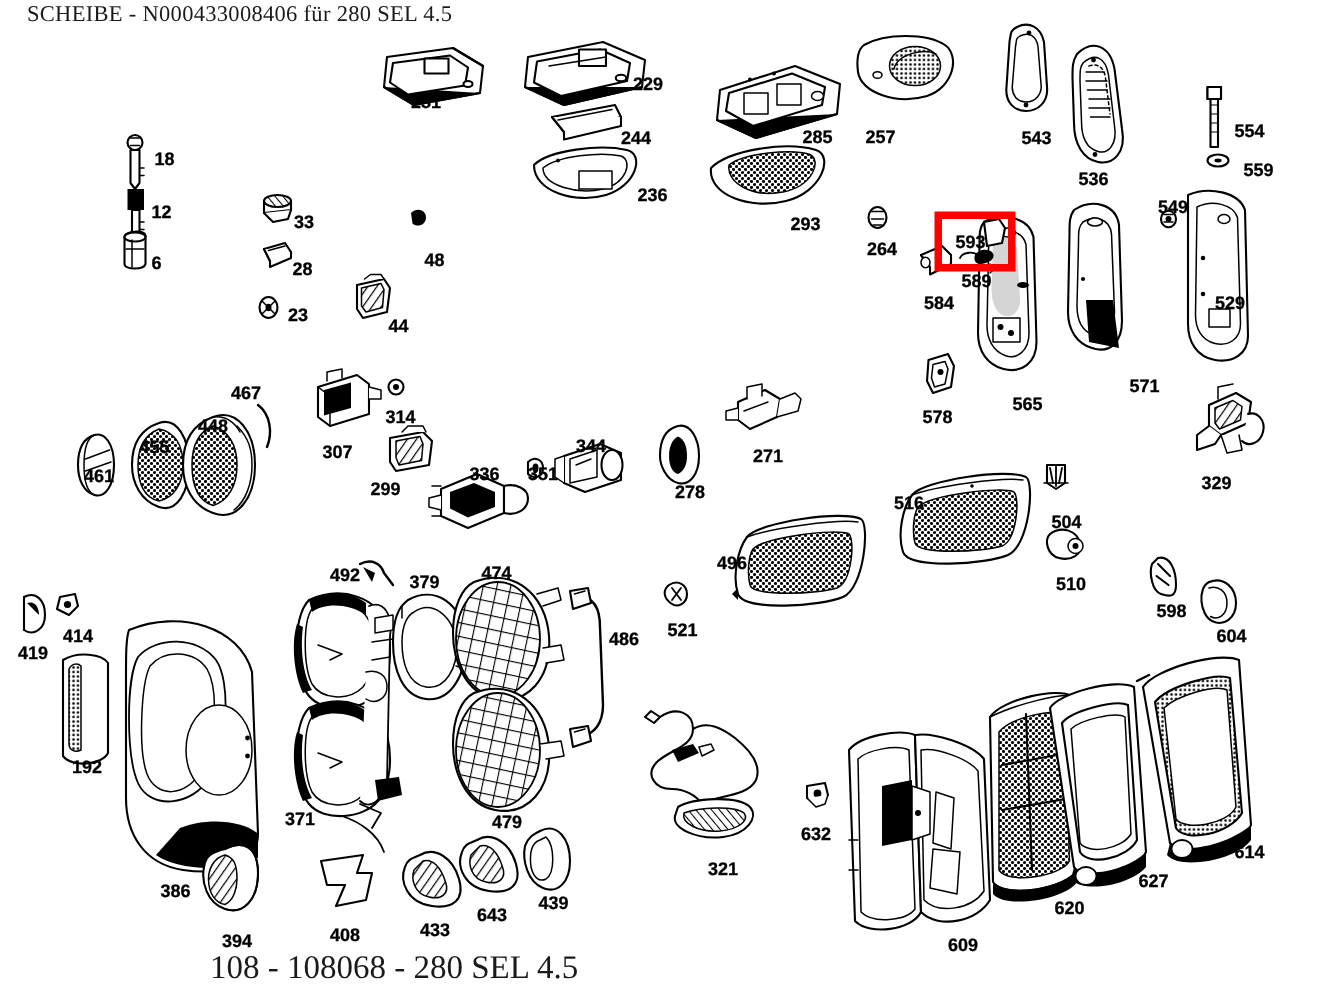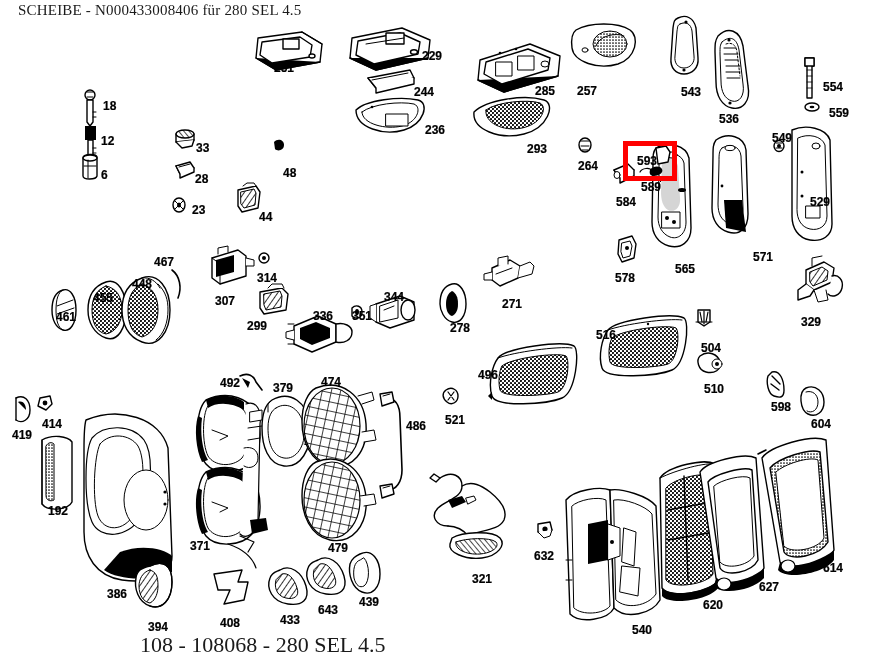--- a/index.html
+++ b/index.html
@@ -638,21 +638,21 @@
       <div class="callout" style="left: 328px; top: 542px;">479</div>
       <div class="callout" style="left: 190px; top: 540px;">371</div>
       <div class="callout" style="left: 107px; top: 588px;">386</div>
       <div class="callout" style="left: 148px; top: 621px;">394</div>
       <div class="callout" style="left: 220px; top: 617px;">408</div>
       <div class="callout" style="left: 280px; top: 614px;">433</div>
       <div class="callout" style="left: 318px; top: 604px;">643</div>
       <div class="callout" style="left: 359px; top: 596px;">439</div>
       <div class="callout" style="left: 472px; top: 573px;">321</div>
       <div class="callout" style="left: 534px; top: 550px;">632</div>
-      <div class="callout" style="left: 632px; top: 624px;">540</div>
+      <div class="callout" style="left: 632px; top: 624px;">609</div>
       <div class="callout" style="left: 703px; top: 599px;">620</div>
       <div class="callout" style="left: 759px; top: 581px;">627</div>
       <div class="callout" style="left: 823px; top: 562px;">614</div>
     </div>
 
   <div id="highlight-box" style="left: 623px; top: 141px; width: 54px; height: 40px; border-color: rgb(255, 0, 0);"></div>
 
   <div id="diagram-caption">108 - 108068 - 280 SEL 4.5</div>
 
 </div>

